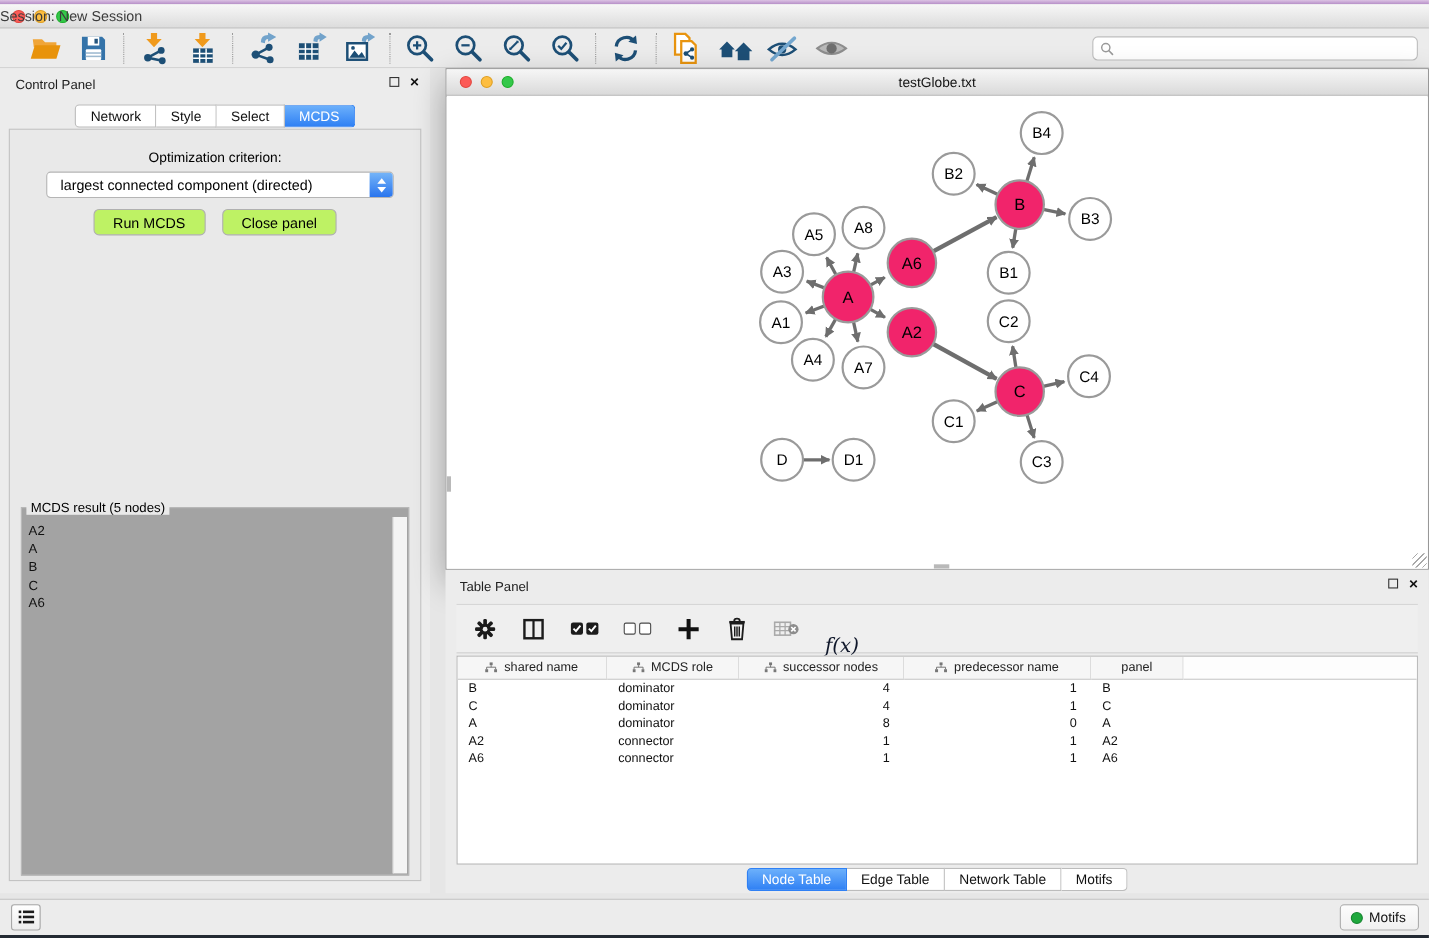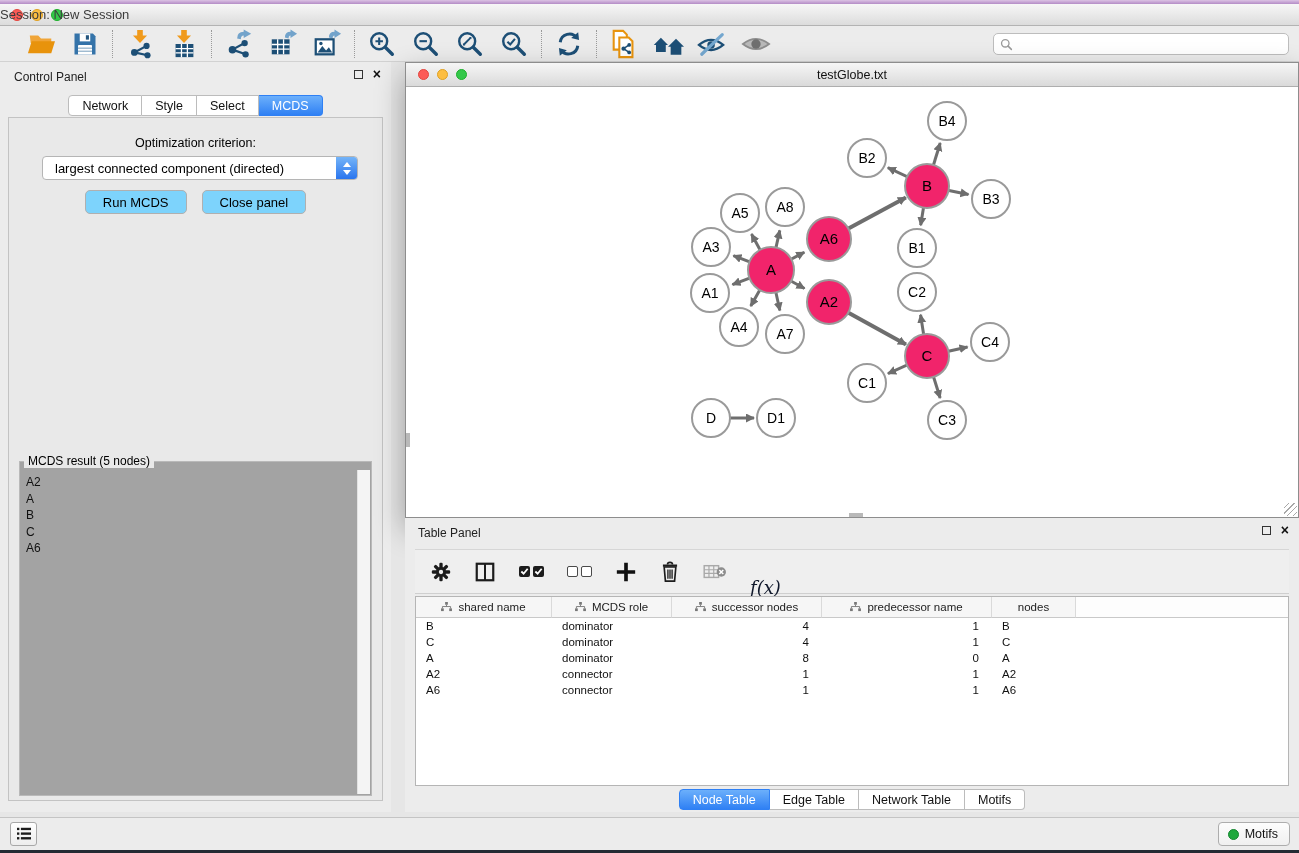--- a/index.html
+++ b/index.html
@@ -66,21 +66,21 @@
     background:#fff; border:1px solid #b5b5b5; border-radius:4px; display:flex; align-items:center; cursor:pointer; }
   .criterion-select .value { flex:1; font-size:13px; padding-left:12px; color:#000; white-space:nowrap; }
   .stepper { width:21px; height:22px; margin-right:0px; border-radius:0 3px 3px 0;
     background:linear-gradient(#74b4f8,#2a75ee); display:flex; flex-direction:column;
     align-items:center; justify-content:center; gap:3px; }
   .tri-up { width:0; height:0; border-left:4px solid transparent; border-right:4px solid transparent;
     border-bottom:5px solid #fff; }
   .tri-down { width:0; height:0; border-left:4px solid transparent; border-right:4px solid transparent;
     border-top:5px solid #fff; }
   .cp-buttons { position:absolute; top:72px; left:0; right:0; display:flex; justify-content:center; gap:15px; }
-  .mac-btn { height:24px; padding:0 17px; background:#7dd3fc; border:1px solid #b0b0b0;
+  .mac-btn { height:24px; padding:0 17px; background:#bef264; border:1px solid #b0b0b0;
     border-radius:5px; font-size:13px; font-family:"Liberation Sans",sans-serif; cursor:pointer; color:#000; }
 
   .result-group { position:absolute; left:10px; right:10px; top:343px; bottom:4px;
     border:1px solid #b9b9b9; background:#a3a3a3; }
   .result-legend { position:absolute; top:-8px; left:4px; background:#e9e9e9;
     padding:0 4px; font-size:12px; color:#000; }
   .result-list { position:absolute; left:1px; top:8px; bottom:1px; right:15px;
     font-size:12px; line-height:16.5px; padding:4px 0 0 5px; overflow:hidden; }
   .result-scroll { position:absolute; right:1px; top:8px; bottom:1px; width:13px;
     background:#f4f4f4; border-left:1px solid #e2e2e2; }
@@ -575,21 +575,21 @@
           <div class="t-hcell c3" style="padding:0;text-align:center">
             <svg width="11" height="10" viewBox="0 0 12 11">
                 <rect x="4.5" y="0" width="3" height="3" fill="#777"></rect>
                 <rect x="0" y="7" width="3" height="3" fill="#777"></rect>
                 <rect x="9" y="7" width="3" height="3" fill="#777"></rect>
                 <path d="M6 3 v2 M1.5 7 V5 h9 v2" fill="none" stroke="#777" stroke-width="1"></path>
               </svg>
             <span>predecessor name</span>
           </div>
           <div class="t-hcell c4" style="padding:0">
-            <span>nodes</span>
+            <span>panel</span>
           </div>
           <div class="t-hcell cf filler"></div>
         </div>
         <div class="t-row">
           <div class="t-cell c0">B</div>
           <div class="t-cell c1">dominator</div>
           <div class="t-cell c2">4</div>
           <div class="t-cell c3">1</div>
           <div class="t-cell c4">B</div>
         </div>

